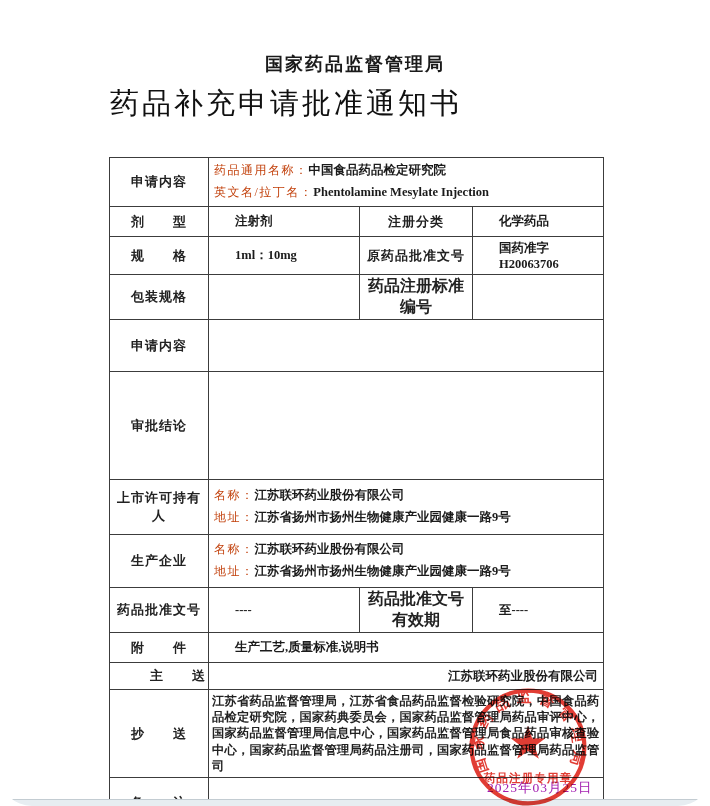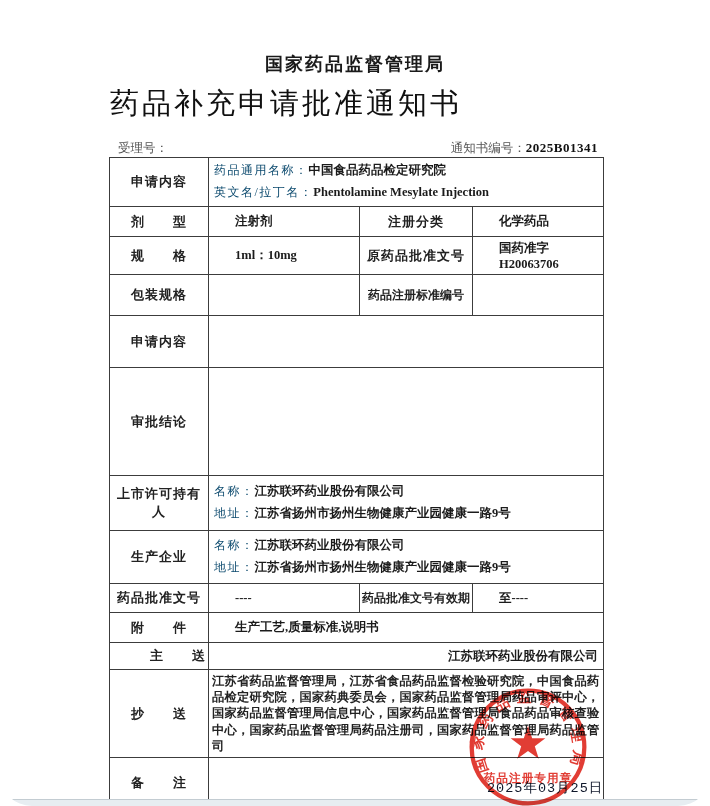--- a/index.html
+++ b/index.html
@@ -30,55 +30,51 @@
   table.main{
     position:absolute;left:109px;top:157px;width:494px;
     border-collapse:collapse;table-layout:fixed;
     background:transparent;
   }
   td{border:1px solid #3c3c3c;padding:1px 5px;vertical-align:middle;overflow:hidden;}
   td.lbl{
     font-weight:bold;text-align:center;font-size:13px;color:#222;
     padding:1px 2px;letter-spacing:1px;
   }
-  td.lbl.small{font-size:12px;letter-spacing:0;}
+  td.lbl.small{font-size:16px;letter-spacing:0;}
   td.val{font-size:12.5px;font-weight:bold;color:#1b1b1b;padding-left:26px;}
   .subrow{line-height:1.75;font-size:12.5px;font-weight:bold;color:#1b1b1b;}
-  .sub{color:#0c4a6e;font-weight:normal;letter-spacing:1.5px;font-size:12px;}
+  .sub{color:#c2410c;font-weight:normal;letter-spacing:1.5px;font-size:12px;}
   .cc-text{font-size:12.3px;font-weight:600;line-height:1.32;color:#222;padding:3px 2px 3px 3px;letter-spacing:0.2px;}
   .r1 td{height:46px;} .r2 td{height:27px;} .r3 td{height:35px;}
   .r4 td{height:38px;} .r5 td{height:49px;} .r6 td{height:105px;}
   .r7 td{height:52px;} .r8 td{height:50px;} .r9 td{height:26px;}
   .r10 td{height:27px;} .r11 td{height:24px;text-align:right;} .r12 td{height:71px;}
   .r13 td{height:47px;}
   .seal{
     position:absolute;left:462px;top:681px;width:132px;height:132px;
     z-index:5;opacity:0.88;mix-blend-mode:multiply;
   }
   .seal-date{
     position:absolute;left:487px;top:779px;z-index:1;
-    font-size:13.5px;color:#0f172a;letter-spacing:1px;font-weight:500;font-family:Liberation Mono, monospace;
+    font-size:13.5px;color:#a21caf;letter-spacing:1px;font-weight:500;
   }
   .page-bottom{
     position:absolute;left:0;bottom:0;width:710px;height:6px;
     background:#e7edf1;border-top:1px solid #c3ccd2;
   }
 </style>
 </head>
 <body>
 
 <div class="doc">
 
   <div class="agency">国家药品监督管理局</div>
   <div class="doc-title">药品补充申请批准通知书</div>
 
-  <div class="meta-line">
-    <span class="accept-no">受理号：</span>
-    <span class="notice-no"><span>通知书编号：</span><b>2025B01341</b></span>
-  </div>
 
   <table class="main">
     <colgroup>
         <col style="width:99px">
         <col style="width:151px">
         <col style="width:113px">
         <col style="width:131px">
       </colgroup>
 
     <tbody>

